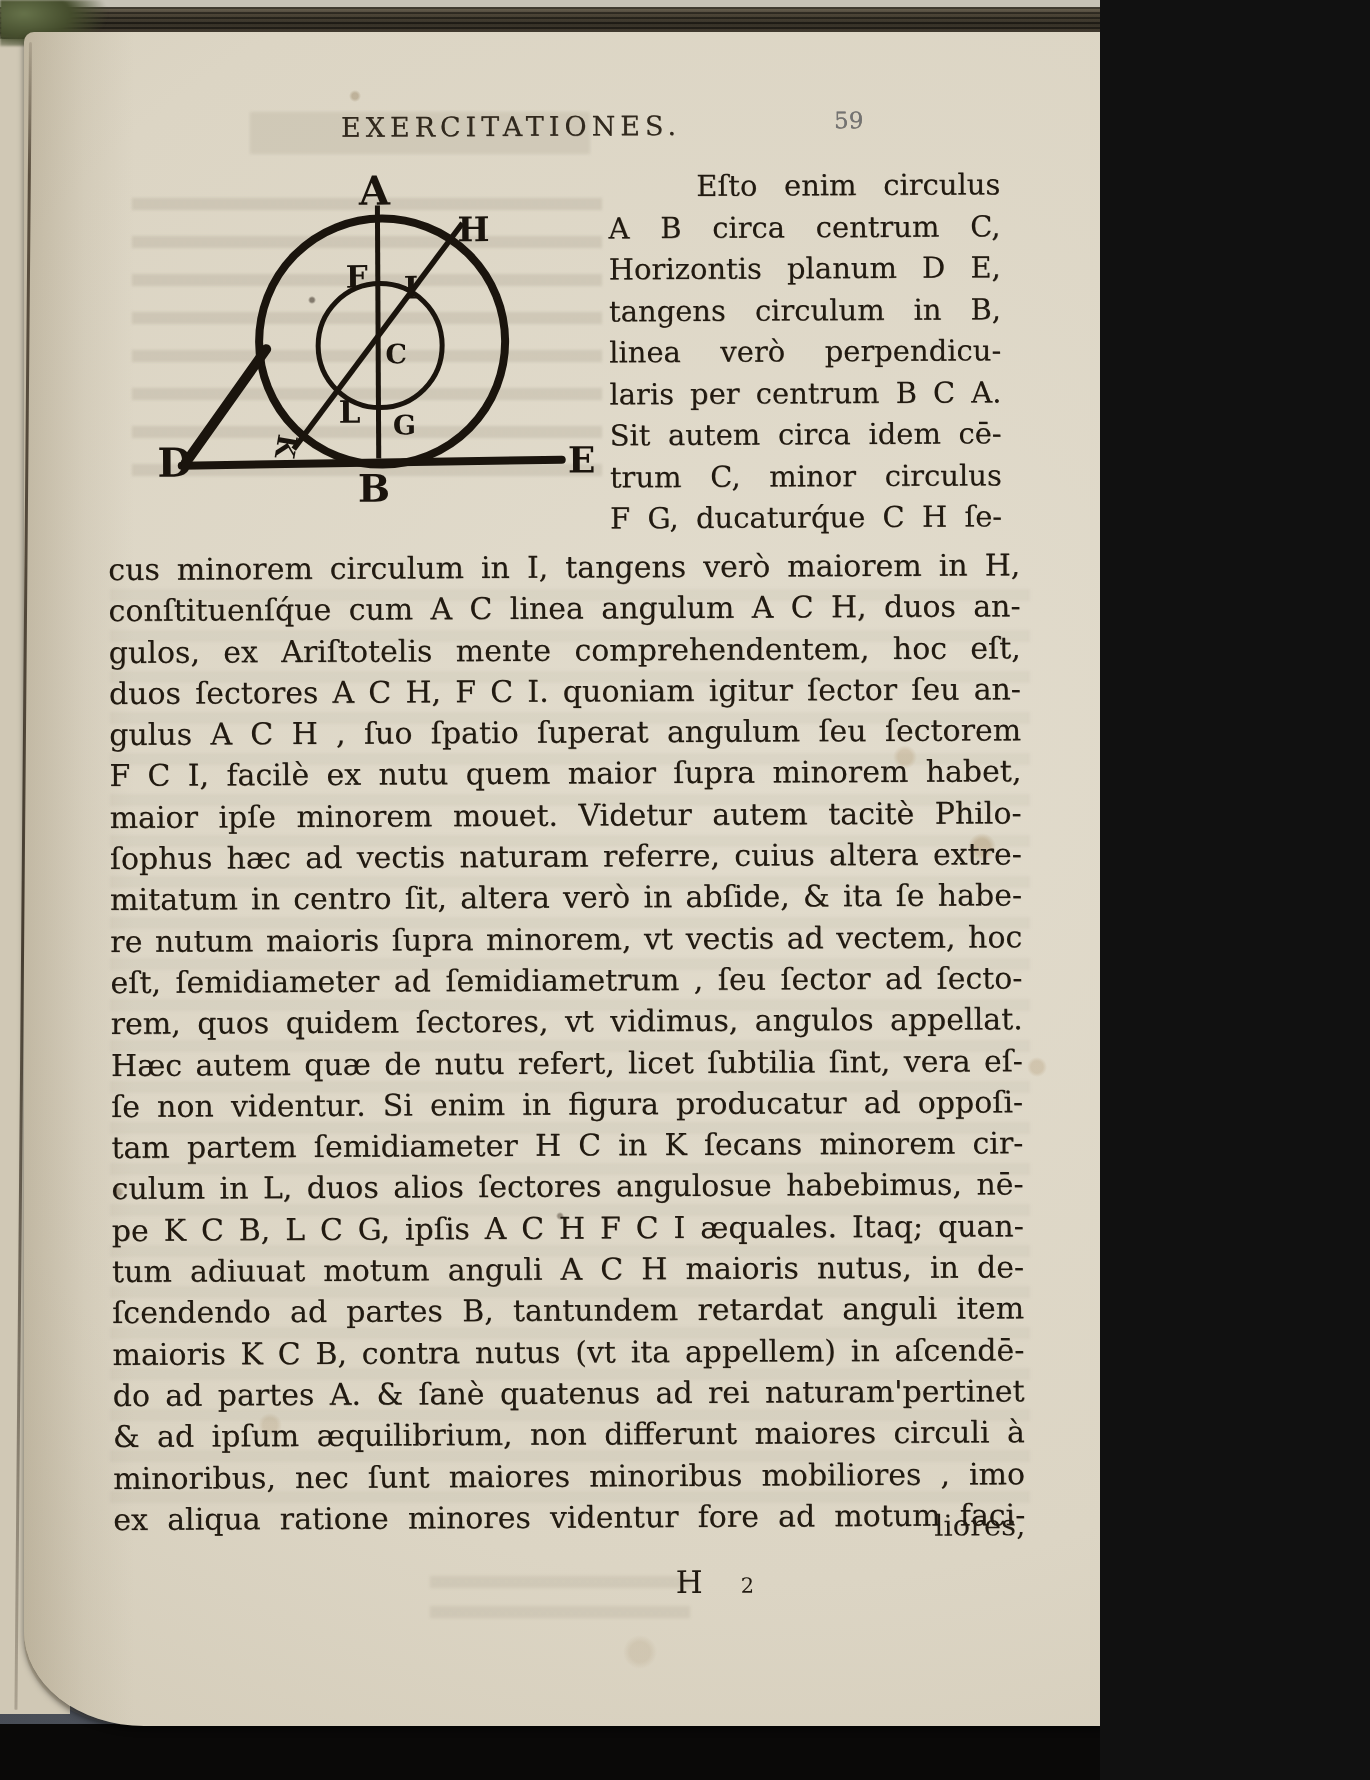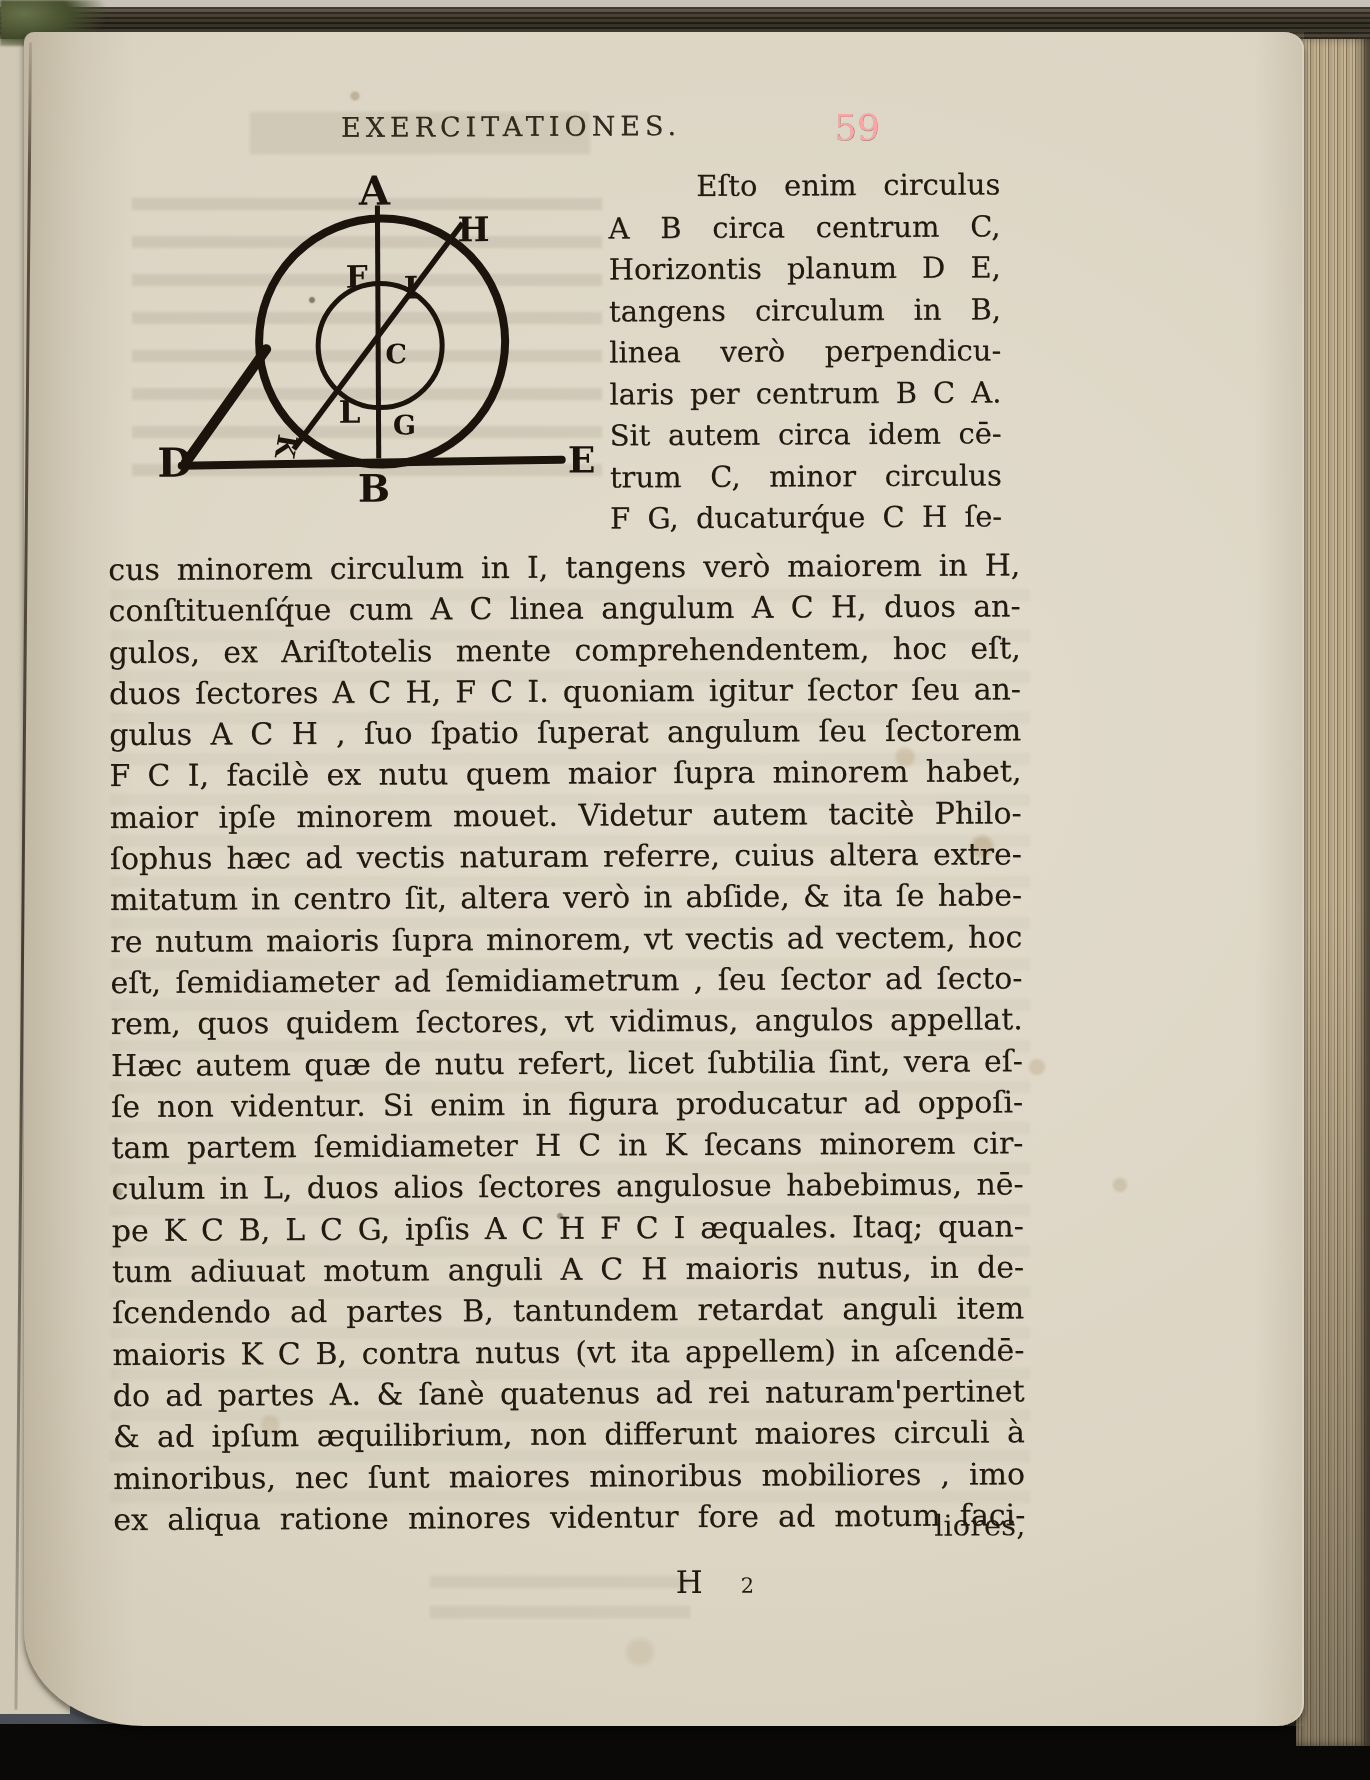--- a/index.html
+++ b/index.html
@@ -1,16 +1,16 @@
 <!DOCTYPE html>
 <html><head>
 <meta charset="utf-8">
 <style>
   html,body{margin:0;padding:0;background:#111;}
-  .screen{position:relative;width:1370px;height:1780px;overflow:hidden;
+  .screen{position:relative;width:1100px;height:1780px;overflow:hidden;
           background:#0b0a08;font-family:"DejaVu Serif",serif;}
   .screen *{box-sizing:border-box;}
 
   
   .top-sliver{position:absolute;left:0;top:0;width:1370px;height:9px;background:#c6c2b7;}
   .slate-corner{position:absolute;left:0;top:1628px;width:660px;height:152px;
     background:radial-gradient(85% 120% at 28% 100%, #50555e 0%, #474c55 55%, rgba(71,76,85,0) 100%);}
   .bottom-strip{position:absolute;left:0;top:1724px;width:1370px;height:56px;background:#0a0908;}
   .under-page-left{position:absolute;left:0;top:24px;width:70px;height:1690px;background:#d0c8b5;}
   .fore-edge{position:absolute;left:1296px;top:24px;width:74px;height:1722px;
@@ -63,21 +63,21 @@
       radial-gradient(circle at 288px 268px, rgba(40,30,20,.5) 0 2px, transparent 4px),
       radial-gradient(circle at 536px 1184px, rgba(50,38,25,.4) 0 2px, transparent 4px);}
 
   
   .content{position:absolute;left:0;top:0;width:1370px;height:1780px;
     transform:rotate(-.3deg);color:#211a11;}
   .content .line, .content .cline{text-shadow:.3px .3px .5px rgba(35,24,12,.45);}
   .page-title{position:absolute;left:280px;top:110px;width:470px;text-align:center;
     font-size:27px;letter-spacing:5px;color:#31291e;
     text-shadow:.3px .3px .6px rgba(40,30,18,.5);}
-  .page-number{position:absolute;left:838px;top:108px;font-size:36px;color:#fca5a5;
+  .page-number{position:absolute;left:838px;top:108px;font-size:23px;color:#737373;
     text-shadow:.3px .3px .6px rgba(40,30,18,.5);}
 
   .figure{position:absolute;left:120px;top:150px;}
 
   .column{position:absolute;left:612px;top:166px;width:392px;font-size:29px;line-height:41.5px;}
   .cline{text-align:justify;text-align-last:justify;height:41.5px;white-space:normal;}
   .cline.first{padding-left:88px;}
 
   .bodyblock{position:absolute;left:110px;top:546px;width:912px;font-size:30px;line-height:41.3px;}
   .line{text-align:justify;text-align-last:justify;height:41.3px;}

